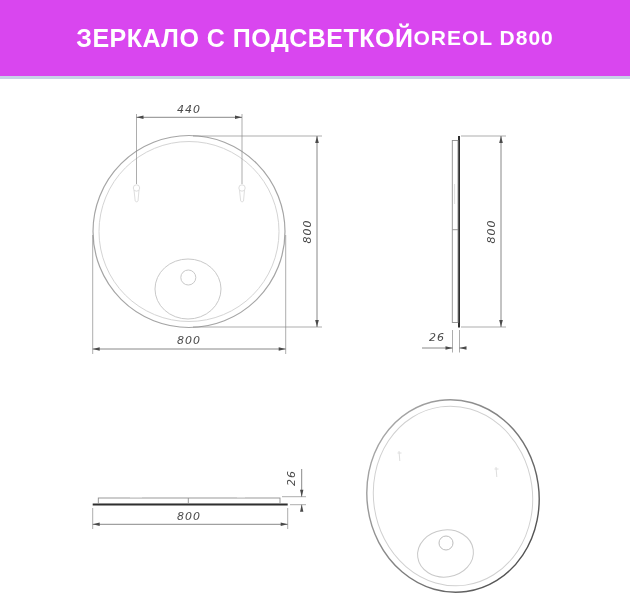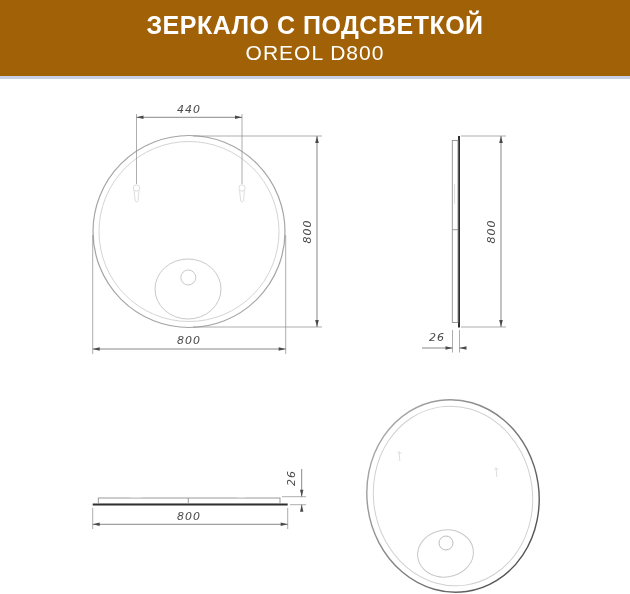--- a/index.html
+++ b/index.html
@@ -1,29 +1,29 @@
 <!DOCTYPE html>
 <html><head>
 <meta charset="utf-8">
 <style>
   html,body{margin:0;padding:0;background:#ffffff;}
   .page{
     width:630px;height:594px;position:relative;overflow:hidden;
     background:#ffffff;font-family:"Liberation Sans",sans-serif;
   }
   .hdr{
-    width:630px;height:76px;background:#a16207;
+    width:630px;height:76px;background:#d946ef;
     border-bottom:3px solid #c7d2e8;
-    display:flex;flex-direction:column;align-items:center;justify-content:center;
+    display:flex;flex-direction:row;align-items:center;justify-content:center;
   }
   .hdr .t1{
     color:#ffffff;font-size:25px;font-weight:700;letter-spacing:.5px;line-height:1.15;
   }
   .hdr .t2{
-    color:#ffffff;font-size:21px;font-weight:400;letter-spacing:1px;line-height:1.2;
+    color:#ffffff;font-size:21px;font-weight:700;letter-spacing:1px;line-height:1.2;
   }
   svg{display:block;}
   .dimtxt{
     font-family:"DejaVu Sans",sans-serif;font-style:italic;
     font-size:11px;fill:#4a4a4a;letter-spacing:1px;
   }
   .dimline{stroke:#6a6a6a;stroke-width:.8;fill:none;}
   .extline{stroke:#8a8a8a;stroke-width:.7;fill:none;}
   .arrow{fill:#4a4a4a;stroke:none;}
   .objdark{stroke:#2f2f2f;stroke-width:2;fill:none;}

